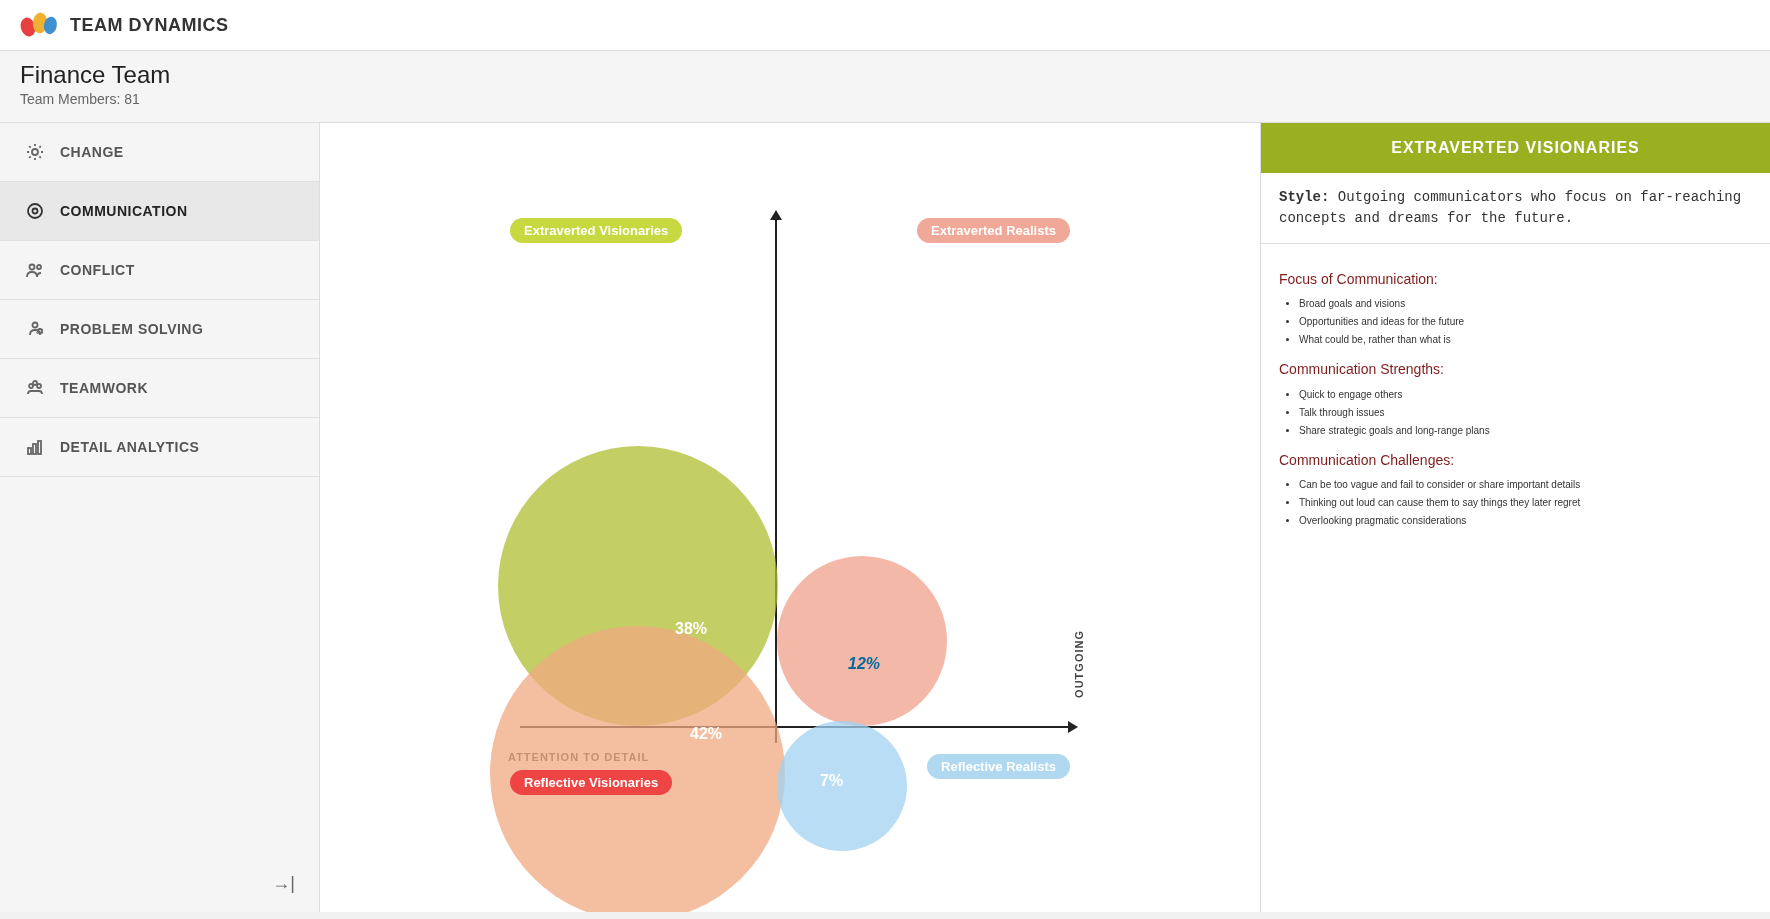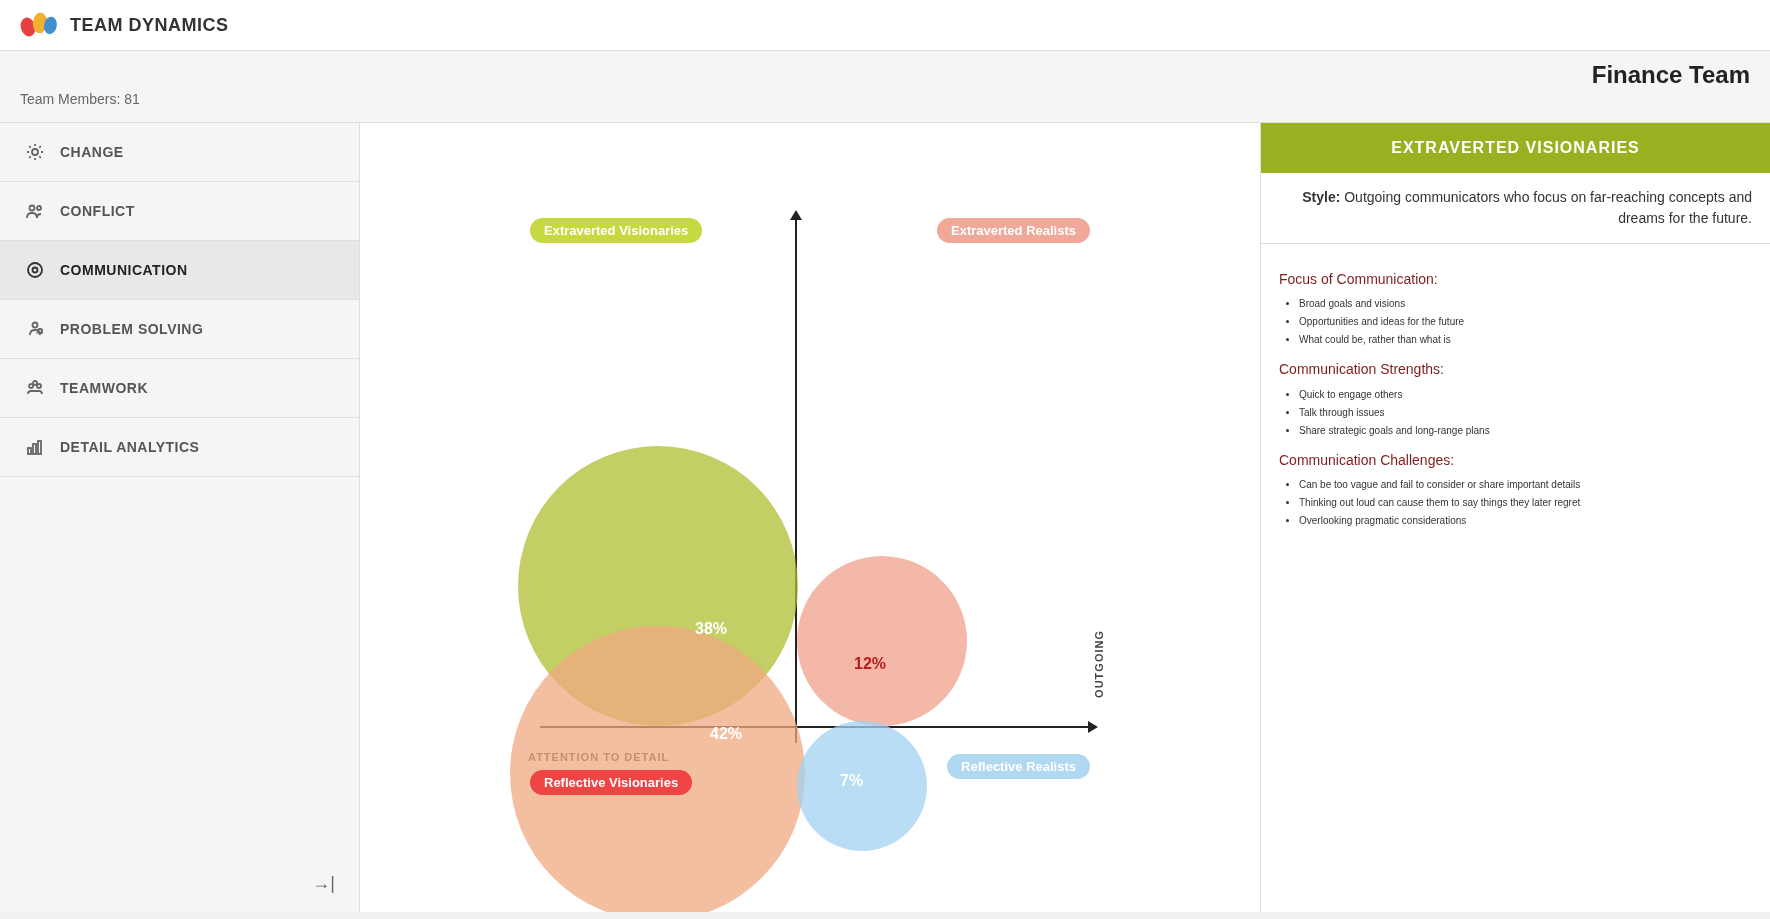--- a/index.html
+++ b/index.html
@@ -27,39 +27,38 @@
     }
 
     
     .sub-header {
       background: #f5f5f5;
       padding: 10px 20px 15px;
       border-bottom: 1px solid #ddd;
     }
     .team-name {
       font-size: 24px;
-      font-weight: bold;
+      font-weight: normal;
       color: #222;
-      text-align: right;
     }
     .team-members {
       font-size: 14px;
       color: #666;
       margin-top: 2px;
     }
 
     
     .main-layout {
       display: flex;
       height: calc(919px - 130px);
     }
 
     
     .sidebar {
-      width: 360px;
+      width: 320px;
       background: #f5f5f5;
       border-right: 1px solid #ddd;
       flex-shrink: 0;
       display: flex;
       flex-direction: column;
       justify-content: space-between;
     }
     .sidebar-items {
       display: flex;
       flex-direction: column;
@@ -220,21 +219,21 @@
 
     
     .pct-label {
       position: absolute;
       font-size: 16px;
       font-weight: bold;
       color: #fff;
     }
     .pct-tl { bottom: 200px; left: 185px; color: #fff; }
     .pct-bl { bottom: 95px; left: 200px; color: #fff; }
-    .pct-tr { bottom: 165px; left: 344px; color: #b91c1c; }
+    .pct-tr { bottom: 165px; left: 358px; color: #0369a1; font-style: italic; }
     .pct-br { bottom: 48px; left: 330px; color: #fff; }
 
     
     .q-label {
       position: absolute;
       padding: 5px 14px;
       border-radius: 15px;
       font-size: 13px;
       font-weight: 600;
     }
@@ -279,21 +278,22 @@
       padding: 16px;
       font-size: 16px;
       font-weight: bold;
       letter-spacing: 1px;
     }
     .info-panel-style {
       padding: 14px 18px;
       font-size: 14px;
       line-height: 1.5;
       border-bottom: 1px solid #ddd;
-      text-align: right;
+      text-align: left;
+      font-family: Liberation Mono, monospace;
     }
     .info-panel-style strong { font-weight: bold; }
     .info-panel-body {
       flex: 1;
       overflow-y: scroll;
       padding: 14px 18px;
       font-size: 13.5px;
       line-height: 1.6;
       color: #333;
     }
@@ -347,40 +347,40 @@
       <div class="sidebar-item">
         <span class="sidebar-icon">
           <svg width="18" height="18" viewBox="0 0 18 18" fill="none" stroke="#666" stroke-width="1.8">
             <circle cx="9" cy="9" r="3"></circle>
             <path d="M9 1v2M9 15v2M1 9h2M15 9h2M3.22 3.22l1.42 1.42M13.36 13.36l1.42 1.42M3.22 14.78l1.42-1.42M13.36 4.64l1.42-1.42"></path>
           </svg>
         </span>
         <span>CHANGE</span>
       </div>
 
+      <div class="sidebar-item active">
+        <span class="sidebar-icon">
+          <svg width="18" height="18" viewBox="0 0 18 18" fill="none" stroke="#333" stroke-width="1.8">
+            <circle cx="9" cy="9" r="7"></circle>
+            <circle cx="9" cy="9" r="2.5"></circle>
+          </svg>
+        </span>
+        <span>COMMUNICATION</span>
+      </div>
+
       <div class="sidebar-item">
         <span class="sidebar-icon">
           <svg width="18" height="18" viewBox="0 0 18 18" fill="none" stroke="#666" stroke-width="1.8">
             <circle cx="6" cy="6" r="2.5"></circle>
             <path d="M1 16c0-3 2-5 5-5s5 2 5 5"></path>
             <circle cx="13" cy="6" r="2"></circle>
             <path d="M11 16c0-2.5 1-4 4-4"></path>
           </svg>
         </span>
         <span>CONFLICT</span>
-      </div>
-
-      <div class="sidebar-item active">
-        <span class="sidebar-icon">
-          <svg width="18" height="18" viewBox="0 0 18 18" fill="none" stroke="#333" stroke-width="1.8">
-            <circle cx="9" cy="9" r="7"></circle>
-            <circle cx="9" cy="9" r="2.5"></circle>
-          </svg>
-        </span>
-        <span>COMMUNICATION</span>
       </div>
 
       <div class="sidebar-item">
         <span class="sidebar-icon">
           <svg width="18" height="18" viewBox="0 0 18 18" fill="none" stroke="#666" stroke-width="1.8">
             <circle cx="9" cy="5" r="2.5"></circle>
             <path d="M4 15c0-3 2-5 5-5s5 2 5 5"></path>
             <circle cx="14" cy="11" r="2"></circle>
             <path d="M14 9v-1M14 13v1M12 10l-.7-.7M16 12.7l.7.7M11.3 12.7l-.7.7M16 10l.7-.7"></path>
           </svg>

